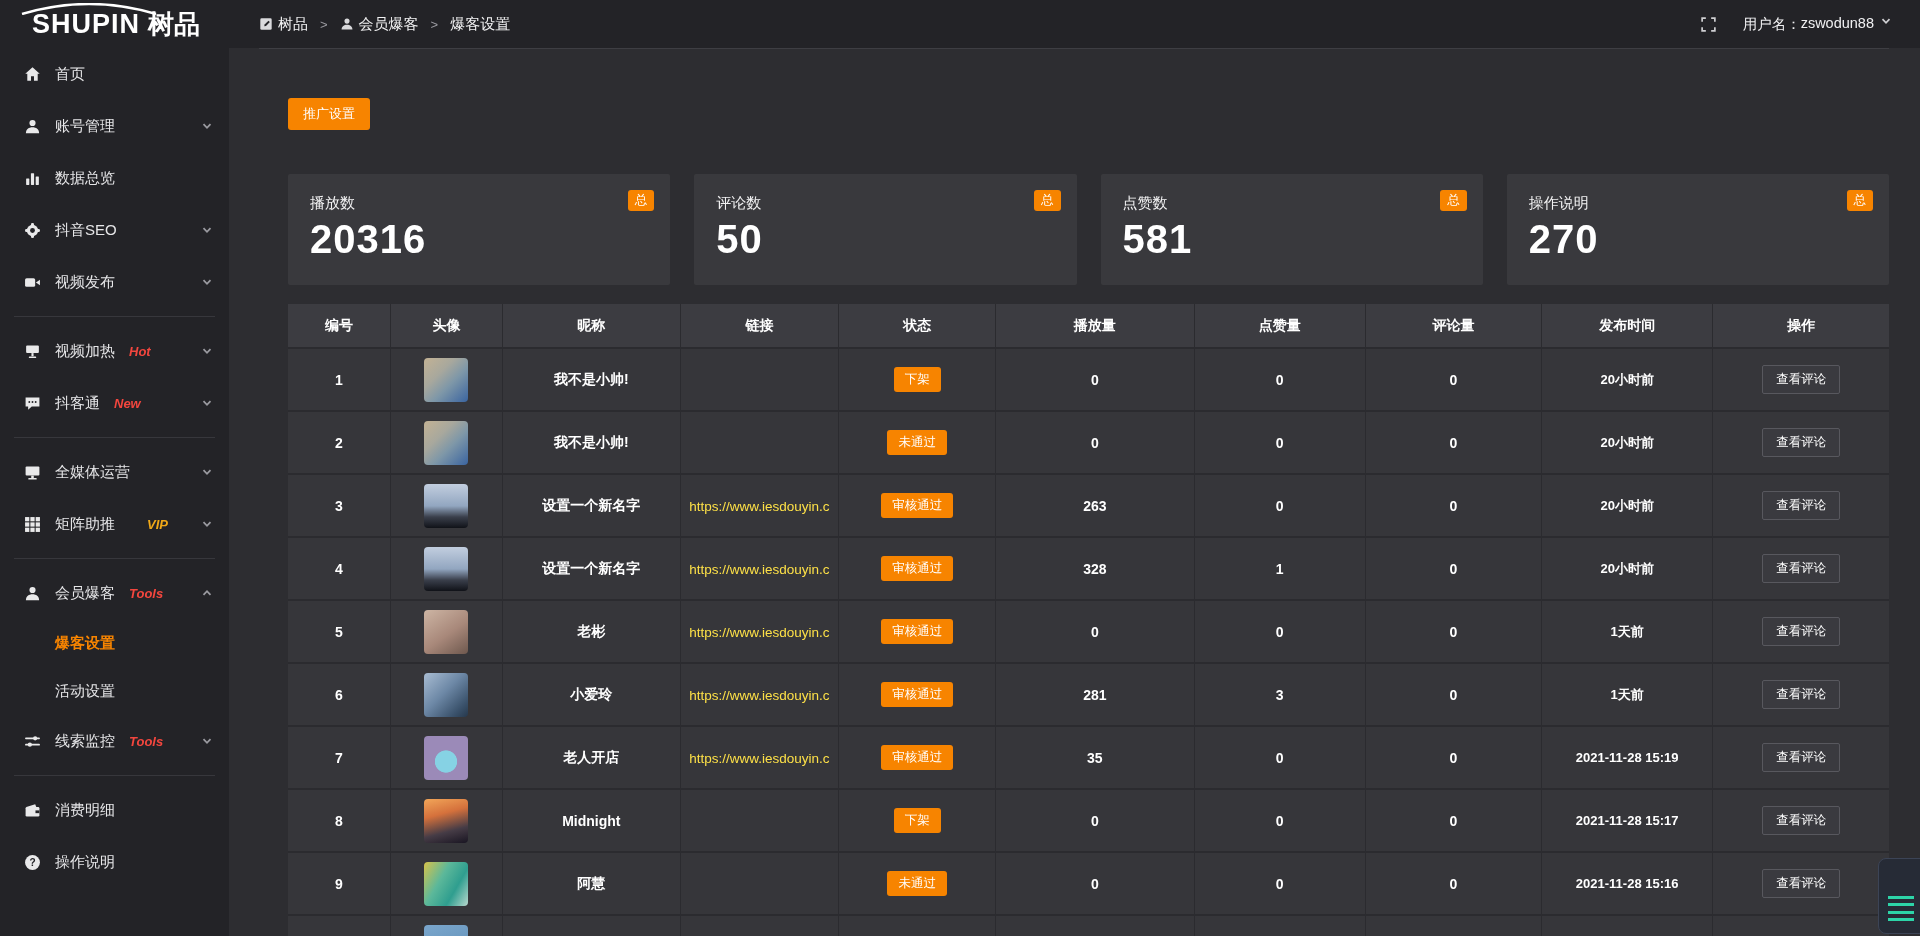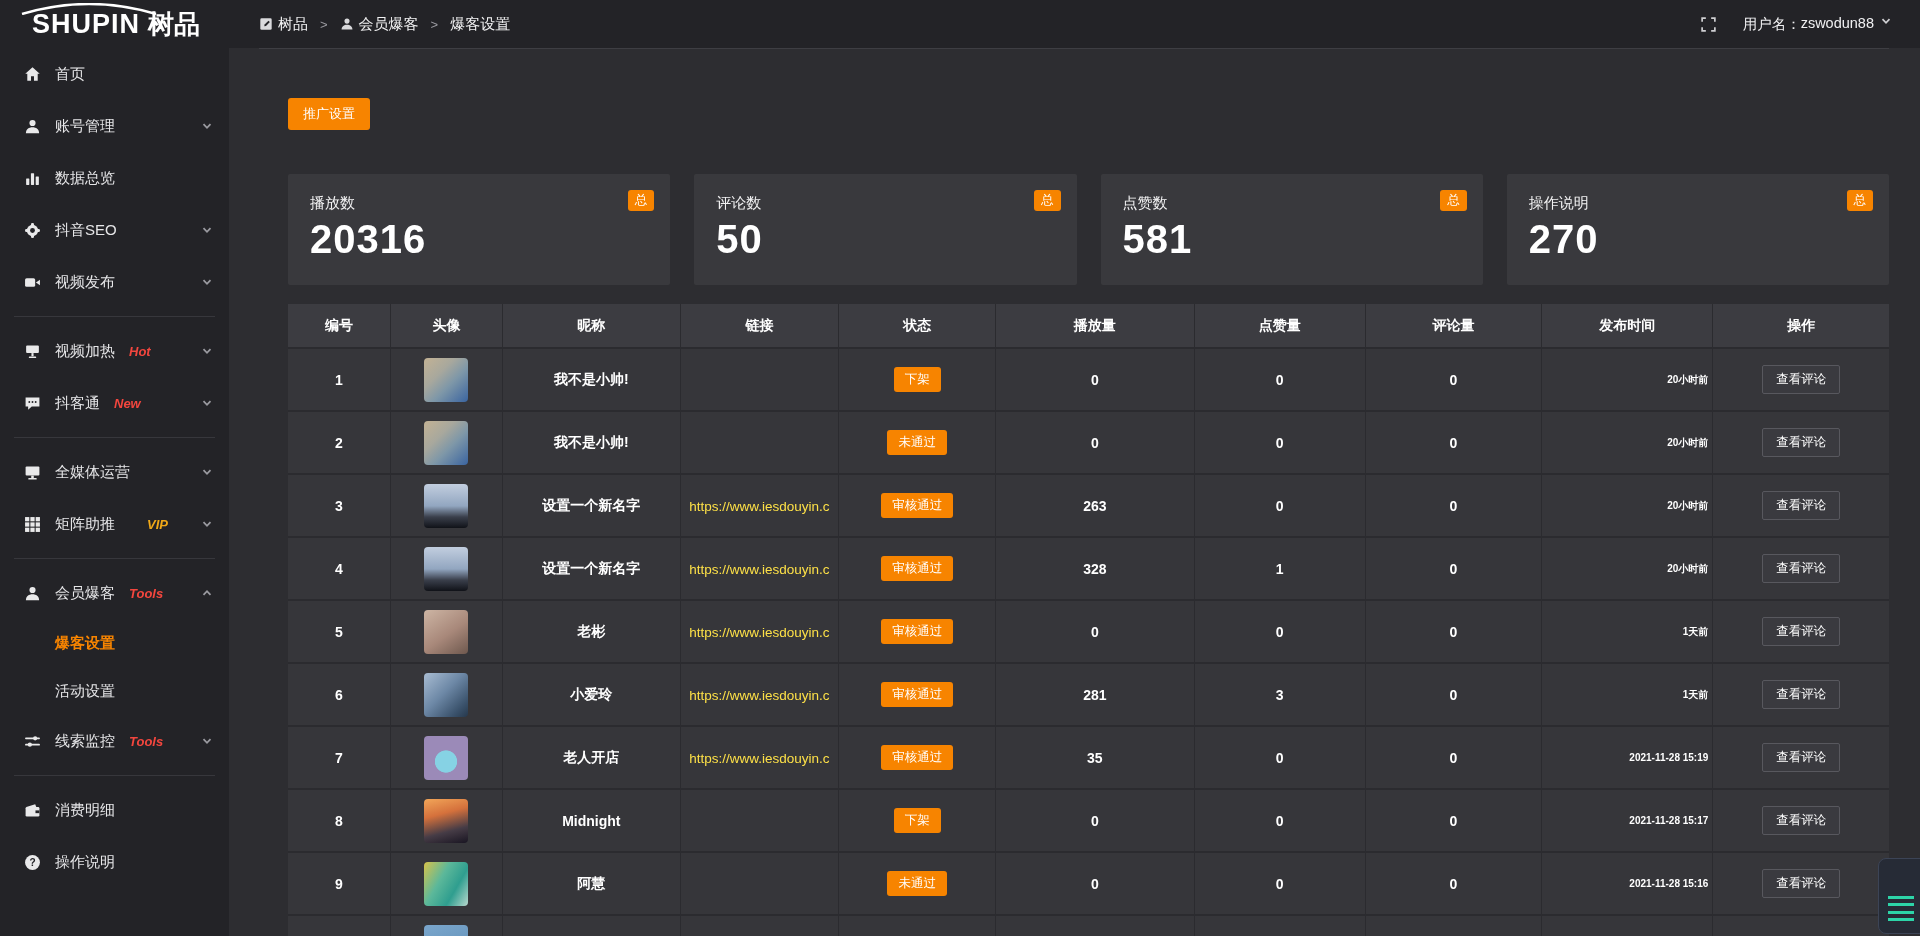--- a/index.html
+++ b/index.html
@@ -78,21 +78,21 @@
     border-right:1px solid #2b2b2f; border-bottom:2px solid #2b2b2f; text-align:center;
   }
   th:last-child, td:last-child { border-right:none; }
   td {
     background:#36363a; height:63px; font-size:14px; color:#fff; text-align:center;
     border-right:1px solid #2b2b2f; border-bottom:2px solid #2b2b2f;
     overflow:hidden; white-space:nowrap; padding:0 4px;
   }
   td.num { font-weight:bold; }
   td.nick { font-weight:bold; }
-  td.time { font-size:10px; font-weight:bold;text-align:right; }
+  td.time { font-size:13px; font-weight:bold; }
   .avatar { width:44px; height:44px; border-radius:4px; margin:0 auto; }
   .av-portrait-blond { background:linear-gradient(135deg,#c3b294 0%,#a8a89d 35%,#7e97a8 60%,#3a64a0 100%); }
   .av-dusk-sky { background:linear-gradient(180deg,#c2cedf 0%,#92a6c0 50%,#3a3f4b 75%,#101218 100%); }
   .av-portrait-man { background:linear-gradient(145deg,#cdb5a4 0%,#a8887a 55%,#6e584e 100%); }
   .av-portrait-blue { background:linear-gradient(135deg,#a8bcd2 0%,#6d88a6 45%,#3c546e 80%,#26384c 100%); }
   .av-cartoon-purple { background:radial-gradient(circle at 50% 58%, #86d2e4 0 32%, #9b8ab8 34%); }
   .av-sunset { background:linear-gradient(165deg,#f2a659 0%,#d5713c 35%,#463c46 70%,#191522 100%); }
   .av-paint-teal { background:linear-gradient(120deg,#d8c34a 0%,#5cb89a 38%,#2f9e8f 68%,#b8d8cd 100%); }
   .av-plain-blue { background:linear-gradient(160deg,#7aa6cc 0%,#5d8cb4 100%); }
   .status-pill {

